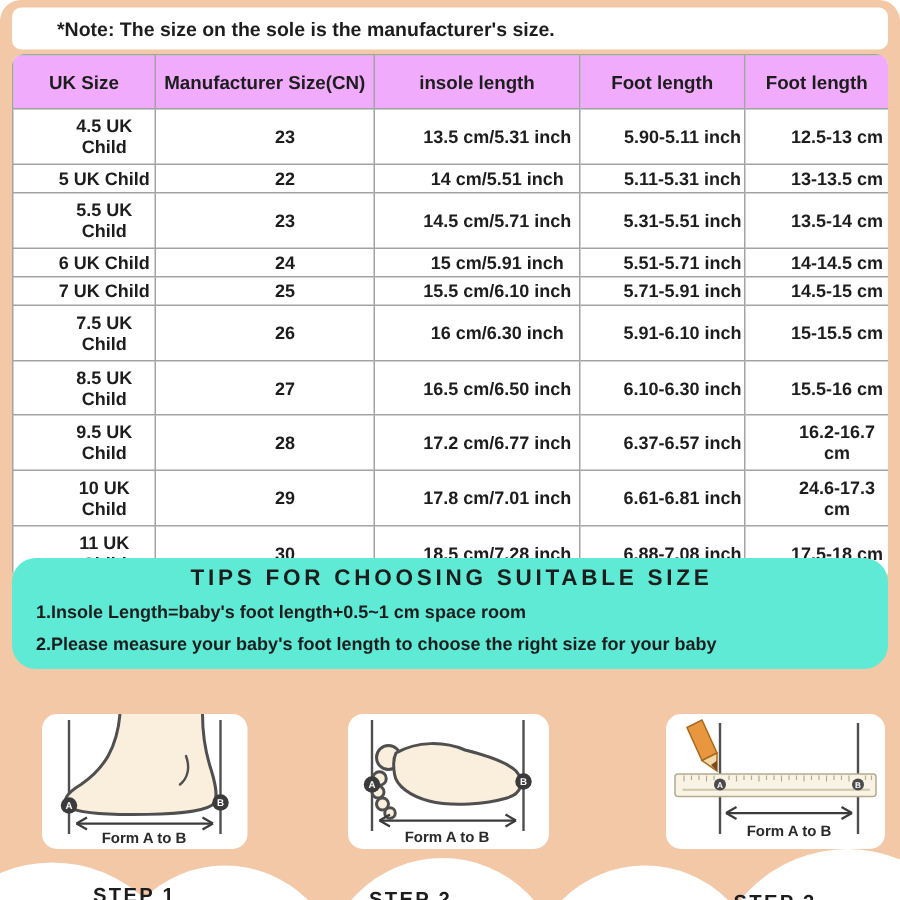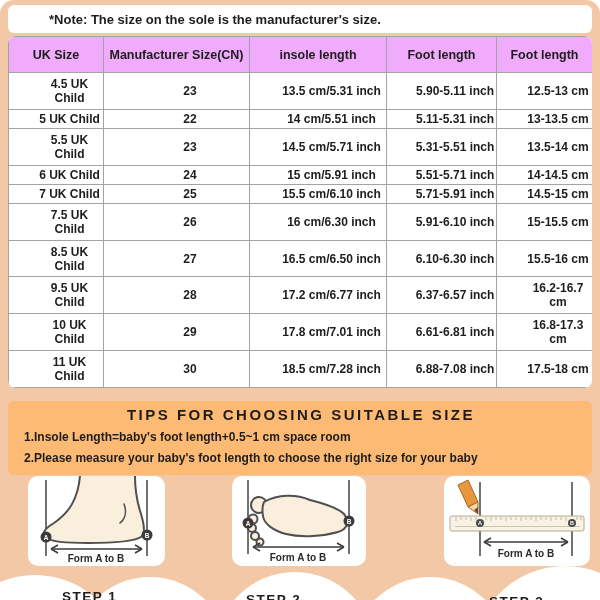--- a/index.html
+++ b/index.html
@@ -4,37 +4,37 @@
 <style>
   html,body{margin:0;padding:0;}
   body{width:600px;height:600px;overflow:hidden;background:#fff;
        font-family:"Liberation Sans",sans-serif;color:#1d1d1d;}
   .stage{position:relative;width:600px;height:600px;background:#fff;}
   .bg{position:absolute;inset:0;background:#f3c8a6;border-radius:14px;}
 
   
   .note-bar{position:absolute;left:8px;top:5px;width:584px;height:28px;
     background:#fff;border-radius:6px;display:flex;align-items:center;
-    padding-left:41px;box-sizing:border-box;font-size:13px;font-weight:bold;}
+    padding-left:30px;box-sizing:border-box;font-size:13px;font-weight:bold;}
 
   
   .size-table-wrap{position:absolute;left:8px;top:36px;width:584px;height:352px;
     border-radius:8px;overflow:hidden;}
   table{width:584px;height:352px;border-collapse:collapse;table-layout:fixed;
     background:#fff;}
   th,td{border:1px solid #a3a3a3;text-align:center;vertical-align:middle;
     font-weight:bold;padding:0 1px;}
   th{background:#f0abfc;font-size:12.5px;height:35px;}
   td{font-size:12px;background:#fff;padding-left:28px;}
   col.c1{width:95px}col.c2{width:146px}col.c3{width:137px}
   col.c4{width:110px}col.c5{width:96px}
 
   
-  .tips-panel{position:absolute;left:8px;top:401px;width:584px;height:74px;
-    background:#fdba74;border-radius:6px;box-sizing:border-box;padding:5px 14px 0 16px;}
+  .tips-panel{position:absolute;left:8px;top:372px;width:584px;height:74px;
+    background:#5eead4;border-radius:16px;box-sizing:border-box;padding:5px 14px 0 16px;}
   .tips-title{text-align:center;font-size:15px;font-weight:bold;letter-spacing:2.5px;}
   .tip-line{font-size:12px;font-weight:bold;margin-top:7px;}
 
   
   .step-card{position:absolute;top:476px;height:90px;background:#fff;
     border-radius:10px;z-index:2;}
   .step-card svg{display:block;width:100%;height:100%;}
   #card1{left:28px;width:137px;}
   #card2{left:232px;width:134px;}
   #card3{left:444px;width:146px;}
@@ -140,21 +140,21 @@
           <td>28</td>
           <td>17.2 cm/6.77 inch</td>
           <td>6.37-6.57 inch</td>
           <td>16.2-16.7 cm</td>
         </tr>
         <tr>
           <td>10 UK Child</td>
           <td>29</td>
           <td>17.8 cm/7.01 inch</td>
           <td>6.61-6.81 inch</td>
-          <td>16.8-17.3 cm</td>
+          <td>24.6-17.3 cm</td>
         </tr>
         <tr>
           <td>11 UK Child</td>
           <td>30</td>
           <td>18.5 cm/7.28 inch</td>
           <td>6.88-7.08 inch</td>
           <td>17.5-18 cm</td>
         </tr>
       </tbody>
     </table>

